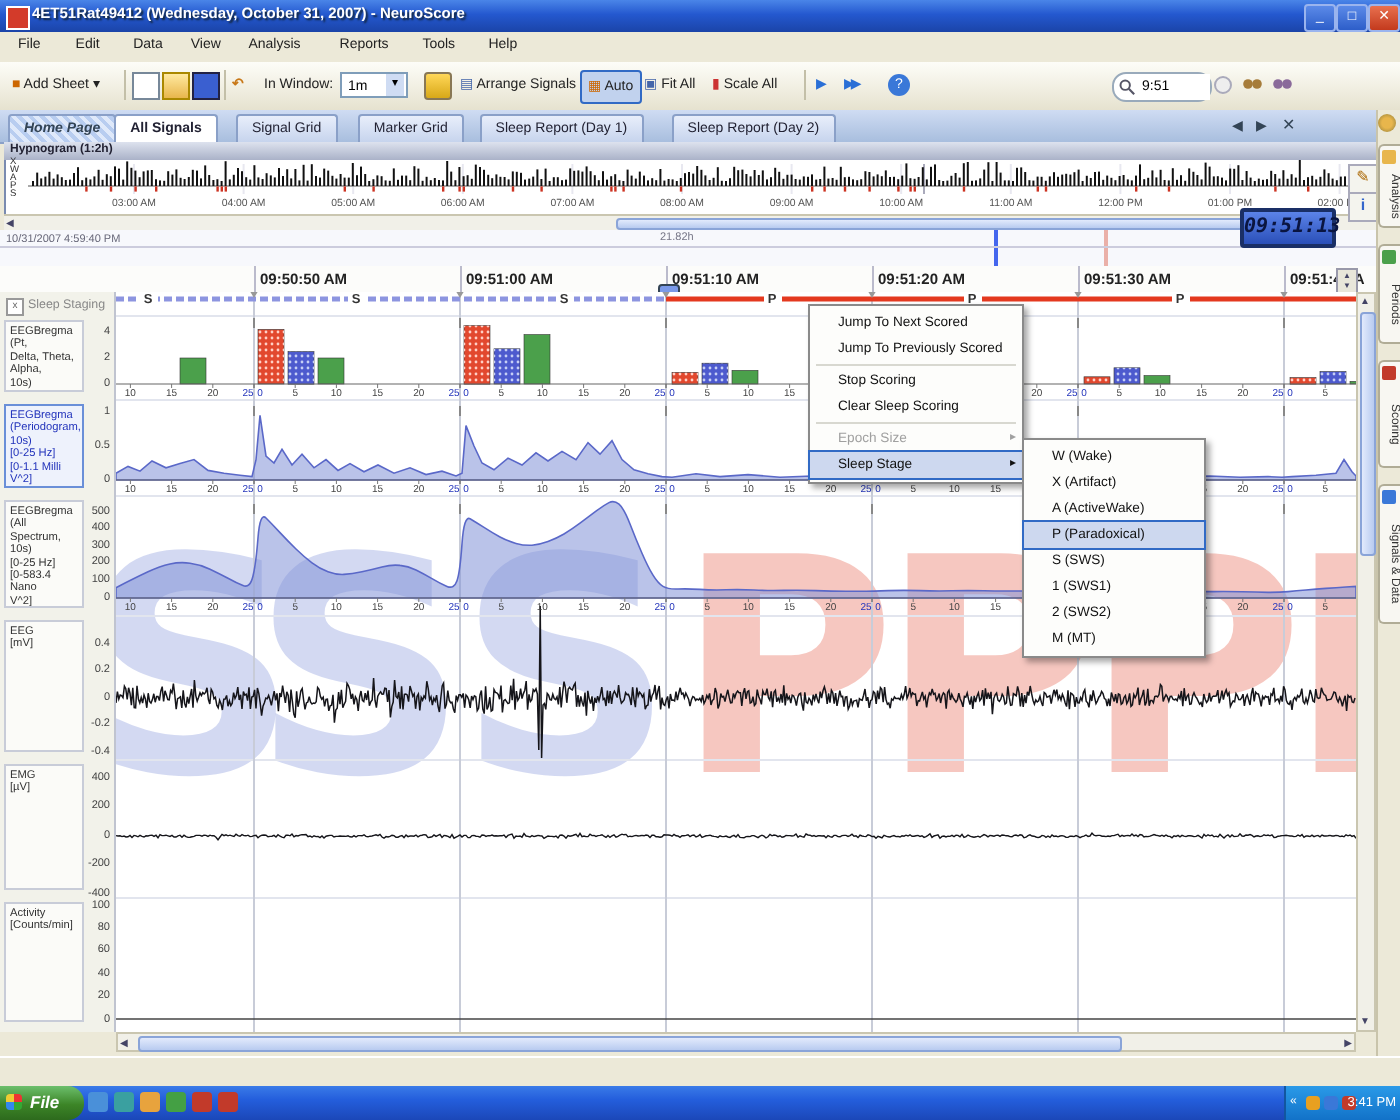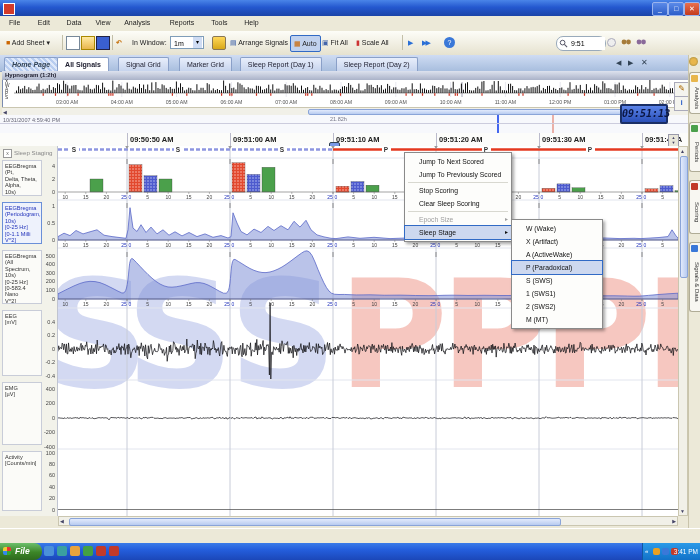--- a/index.html
+++ b/index.html
@@ -55,20 +55,21 @@
   .rowlabel{left:2px;width:40px;background:#fbfbf8;border:1px solid #c8ccd8;font-size:5.6px;color:#333;
     padding:2px 1px 0 2px;box-sizing:border-box;white-space:pre-line;line-height:6.4px;overflow:hidden;}
   .rowlabel.sel{border:1px solid #6a8fd8;background:#eef2fc;color:#2233bb;}
   input{font-family:"Liberation Sans",sans-serif;}
 </style>
 </head>
 <body>
 
 <div id="titlebar" class="abs">
   <div id="app-icon" class="abs"></div>
+  <div id="title-text" class="abs">4ET51Rat49412 (Wednesday, October 31, 2007) - NeuroScore</div>
   <div class="abs wbtn" style="left:652px">_</div>
   <div class="abs wbtn" style="left:668px">□</div>
   <div class="abs wbtn" id="btn-close" style="left:684px">✕</div>
 </div>
 
 <div id="menubar" class="abs">
     <div class="abs menu-item" style="position: absolute; left: 6px;">File</div>
     <div class="abs menu-item" style="position: absolute; left: 34.8px;">Edit</div>
     <div class="abs menu-item" style="position: absolute; left: 63.6px;">Data</div>
     <div class="abs menu-item" style="position: absolute; left: 92.4px;">View</div>

